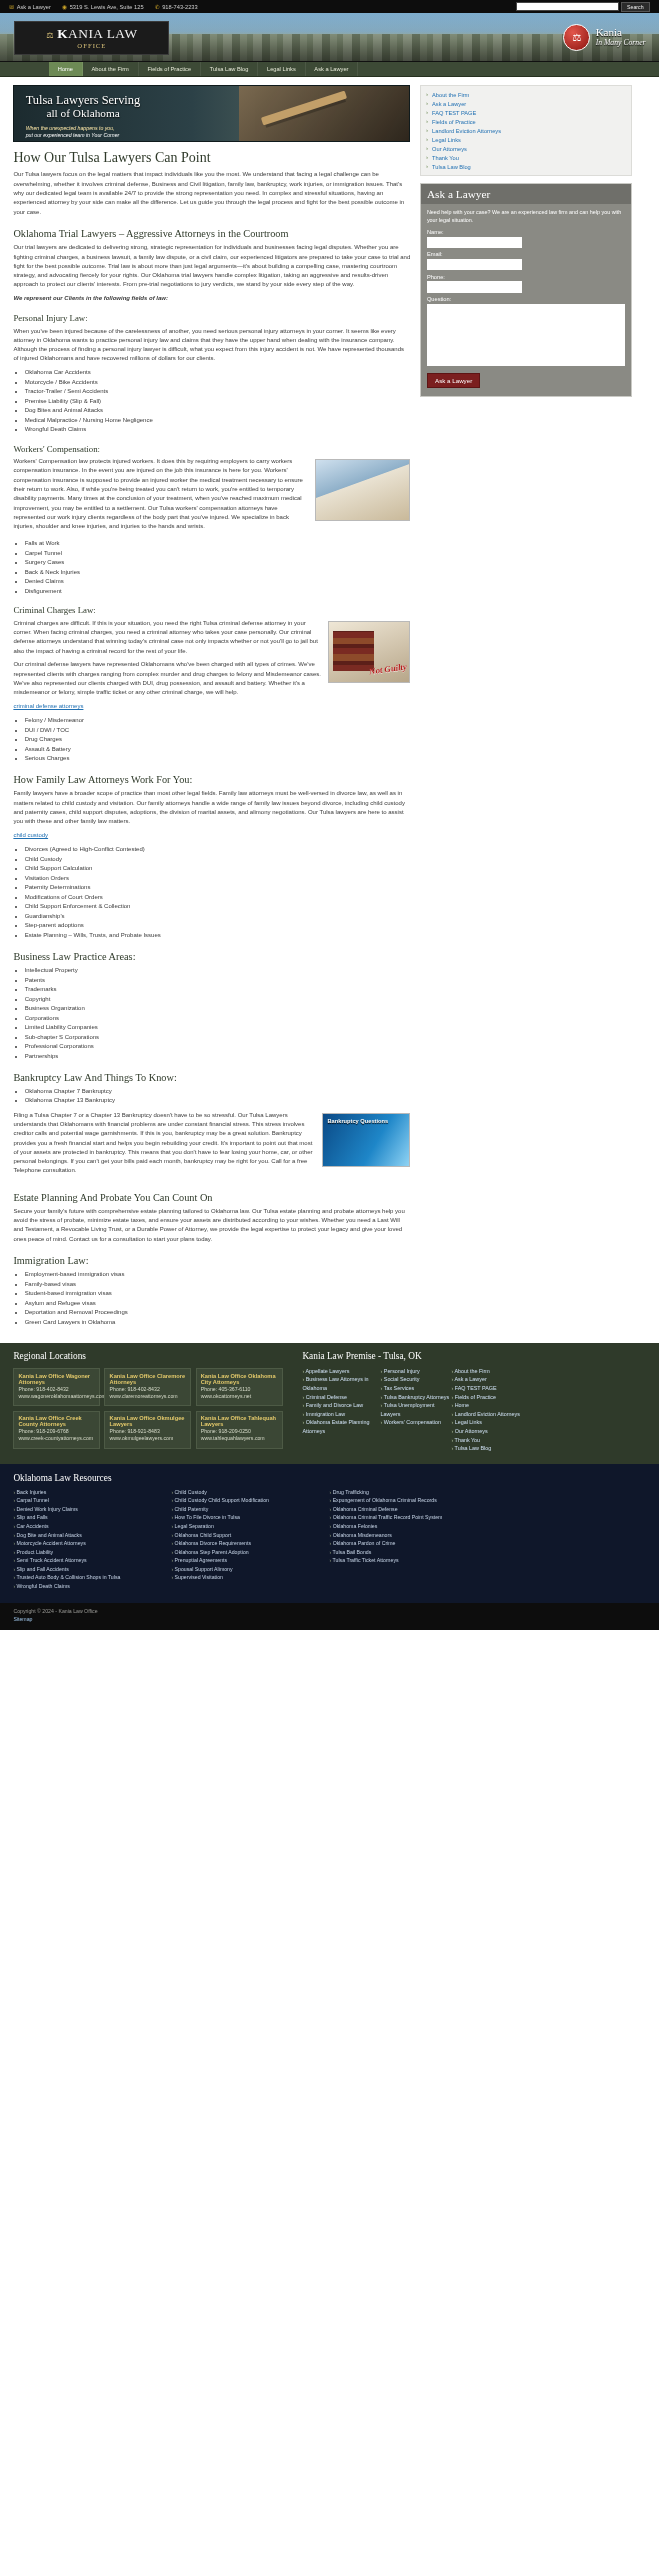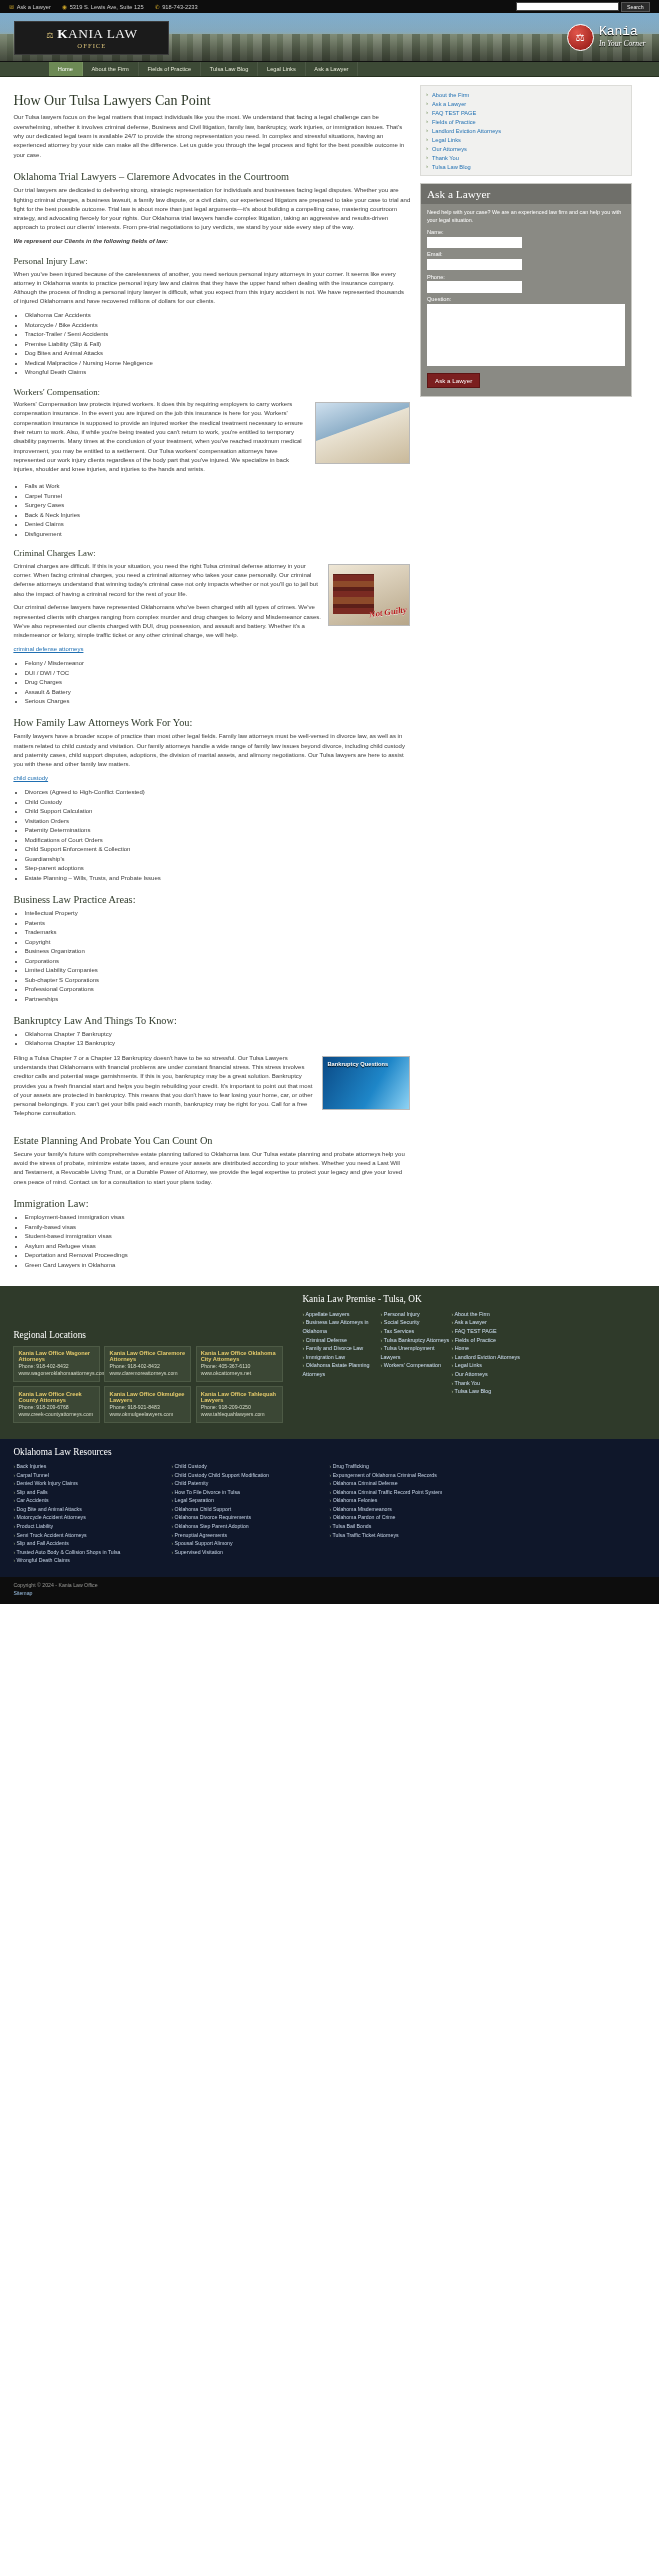--- a/index.html
+++ b/index.html
@@ -59,21 +59,21 @@
   .hero-right {
     position:absolute; right:13.4px; top:10.3px; display:flex; align-items:center;
   }
   .hero-right .badge {
     width:27px; height:27px; border-radius:50%;
     background:radial-gradient(circle at 35% 30%, #e2564b, #8c1410);
     border:1px solid #fff; margin-right:5.2px;
     display:flex; align-items:center; justify-content:center; color:#fff; font-size:10.3px;
   }
   .hero-right .txt { color:#fff; font-family:"Liberation Serif", serif; line-height:1.15; text-shadow:0 0.5px 1px #000; }
-  .hero-right .txt .l1 { font-size:13px;font-family:Liberation Mono, monospace; }
+  .hero-right .txt .l1 { font-size:11px; }
   .hero-right .txt .l2 { font-size:7.7px; font-style:italic; }
 
   
   .nav {
     background:#3d4a36; height:15px; display:flex; align-items:stretch;
     padding-left:49px; border-bottom:0.5px solid #26301f;
   }
   .nav a {
     color:#e7ead8; text-decoration:none; font-size:5.7px; padding:0 8.8px;
     display:flex; align-items:center; border-right:0.5px solid rgba(255,255,255,.08);
@@ -180,21 +180,21 @@
     font-size:6.2px; padding:3.1px 7.2px; cursor:pointer;
   }
 
   
   .dark-wrap { background:#2f3a2a; color:#e9ecdf; margin-top:11.3px; padding:8.2px 13.4px 11.3px 13.4px; }
   .dark-wrap h3.blk {
     font-family:"Liberation Serif", serif; font-weight:normal; font-size:9.3px; color:#fff;
     margin:0 0 5.2px 0;
   }
   .dw-cols { display:flex; }
-  .dw-left { width:289px; display:flex; flex-wrap:wrap;margin-top:36px; }
+  .dw-left { width:289px; display:flex; flex-wrap:wrap; }
   .card {
     width:87px; background:#3b4735; border:0.5px solid #4d5a45; padding:3.6px 4.1px; margin:0 4.1px 4.1px 0;
   }
   .card .nm { color:#e3c96b; font-size:5.7px; font-weight:bold; margin-bottom:1px; }
   .card .ln { color:#d6dbc9; font-size:5.2px; line-height:1.4; }
   .dw-mid { width:149px; }
   .dw-right { width:93px; }
   .dw-list { list-style:none; margin:0; padding:0; }
   .dw-list li { font-size:5.4px; line-height:1.6; }
   .dw-list li:before { content:"›  "; color:#a7b795; }
@@ -247,43 +247,50 @@
     <div class="logo">
       <div class="k">
         <span class="scales">⚖</span><b>K</b><span>ANIA LAW</span>
       </div>
       <div class="sub">OFFICE</div>
     </div>
     <div class="hero-right">
       <div class="badge">⚖</div>
       <div class="txt">
         <div class="l1">Kania</div>
-        <div class="l2">In Your Corner</div>
+        <div class="l2">In Many Corner</div>
       </div>
     </div>
   </div>
 
   <div class="nav">
     <a href="#" class="active">Home</a>
     <a href="#">About the Firm</a>
     <a href="#">Fields of Practice</a>
     <a href="#">Tulsa Law Blog</a>
     <a href="#">Legal Links</a>
     <a href="#">Ask a Lawyer</a>
   </div>
 
   <div class="content">
 
     <div class="col-main">
 
+      <div class="banner">
+        <div class="gavel"></div>
+        <div class="b-t1">Tulsa Lawyers Serving</div>
+        <div class="b-t2">all of Oklahoma</div>
+        <div class="b-t3">When the unexpected happens to you,</div>
+        <div class="b-t4">put our experienced team in Your Corner</div>
+      </div>
 
       <h1 class="page-title">How Our Tulsa Lawyers Can Point</h1>
       <p>Our Tulsa lawyers focus on the legal matters that impact individuals like you the most. We understand that facing a legal challenge can be overwhelming, whether it involves criminal defense, Business and Civil litigation, family law, bankruptcy, work injuries, or immigration issues. That's why our dedicated legal team is available 24/7 to provide the strong representation you need. In complex and stressful situations, having an experienced attorney by your side can make all the difference. Let us guide you through the legal process and fight for the best possible outcome in your case.</p>
 
-      <h2 class="sec">Oklahoma Trial Lawyers – Claremore Advocates in the Courtroom</h2>
+      <h2 class="sec">Oklahoma Trial Lawyers – Aggressive Attorneys in the Courtroom</h2>
       <p>Our trial lawyers are dedicated to delivering strong, strategic representation for individuals and businesses facing legal disputes. Whether you are fighting criminal charges, a business lawsuit, a family law dispute, or a civil claim, our experienced litigators are prepared to take your case to trial and fight for the best possible outcome. Trial law is about more than just legal arguments—it's about building a compelling case, mastering courtroom strategy, and advocating fiercely for your rights. Our Oklahoma trial lawyers handle complex litigation, taking an aggressive and results-driven approach to protect our clients' interests. From pre-trial negotiations to jury verdicts, we stand by your side every step of the way.</p>
       <p class="ital-bold">We represent our Clients in the following fields of law:</p>
 
       <h3 class="sub">Personal Injury Law:</h3>
       <p>When you've been injured because of the carelessness of another, you need serious personal injury attorneys in your corner. It seems like every attorney in Oklahoma wants to practice personal injury law and claims that they have the upper hand when dealing with the insurance company. Although the process of finding a personal injury lawyer is difficult, what you expect from this injury accident is not. We have represented thousands of injured Oklahomans and have recovered millions of dollars for our clients.</p>
       <ul class="bul">
         <li>Oklahoma Car Accidents</li>
         <li>Motorcycle / Bike Accidents</li>
         <li>Tractor-Trailer / Semi Accidents</li>
         <li>Premise Liability (Slip &amp; Fall)</li>

